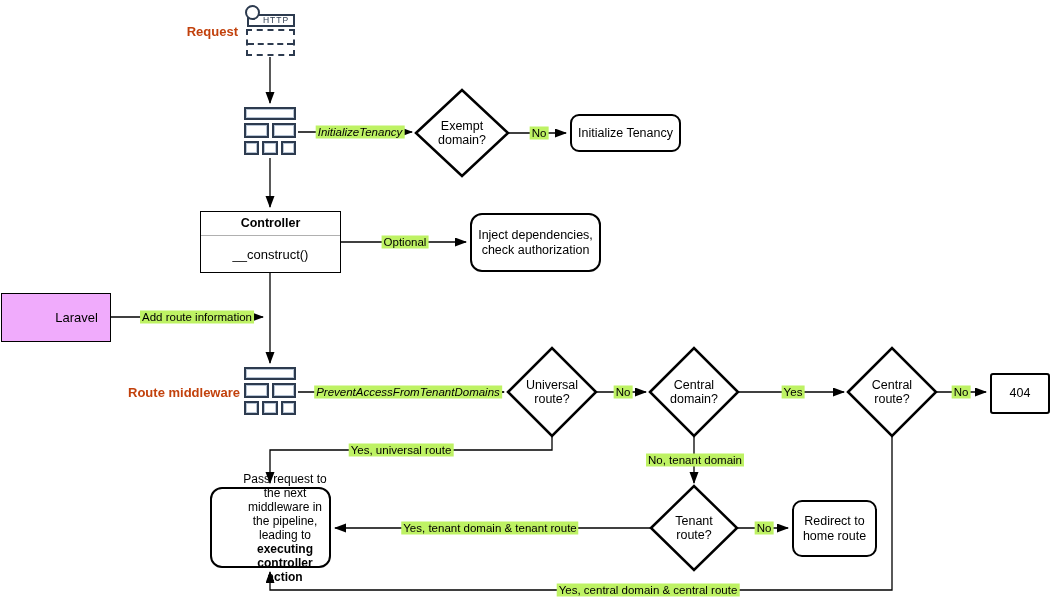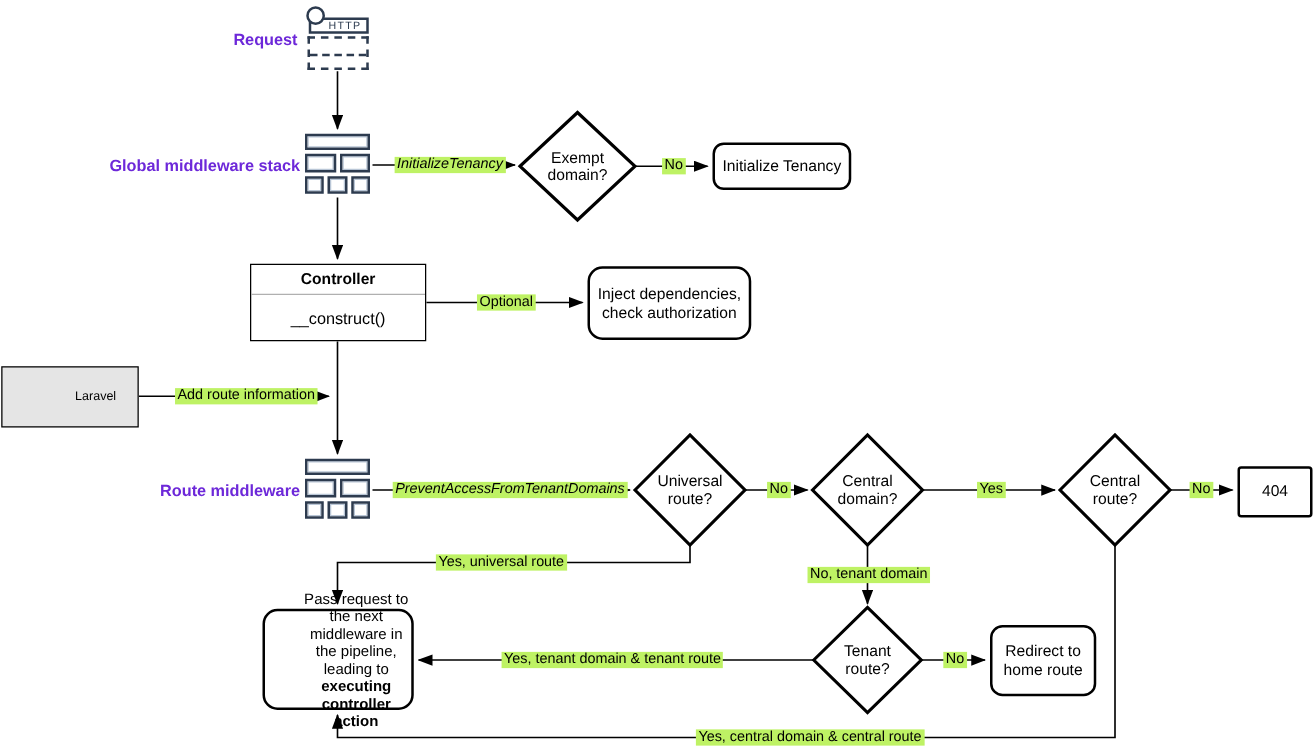--- a/index.html
+++ b/index.html
@@ -4,21 +4,21 @@
 <style>
   html,body{margin:0;padding:0;background:#ffffff;}
   #canvas{
     position:relative;width:1052px;height:600px;background:#ffffff;overflow:hidden;
     font-family:"Liberation Sans",sans-serif;color:#000;
   }
   #edge-layer{position:absolute;left:0;top:0;width:1052px;height:600px;}
   .abs{position:absolute;}
   
   .stage-label{
-    position:absolute;font-weight:bold;font-size:13px;color:#6d28d9;
+    position:absolute;font-weight:bold;font-size:13px;color:#c2410c;
     text-align:right;white-space:nowrap;line-height:15px;
   }
   
   .edge-label{
     position:absolute;transform:translate(-50%,-50%);
     background:#bef264;padding:0 2px;font-size:11.5px;line-height:13px;
     white-space:nowrap;color:#000;
   }
   .edge-label.italic{font-style:italic;}
   
@@ -27,23 +27,23 @@
     text-align:center;font-size:12.5px;line-height:14px;color:#000;
   }
   
   .rnode{
     position:absolute;background:#fff;border:2px solid #000;border-radius:10px;
     display:flex;align-items:center;justify-content:center;text-align:center;
     font-size:12.5px;line-height:14.5px;box-sizing:border-box;padding:2px 5px;
   }
   
   .pnode{
-    position:absolute;background:#e5e5e5;border:1px solid #000;box-sizing:border-box;
+    position:absolute;background:#f0abfc;border:1px solid #000;box-sizing:border-box;
     display:flex;align-items:center;justify-content:center;text-align:center;
-    font-size:10px;
+    font-size:13px;
     padding-left:41px;
   }
   
   .uml{position:absolute;background:#fff;border:1px solid #000;box-sizing:border-box;}
   .uml .uml-title{
     height:23px;line-height:23px;text-align:center;font-weight:bold;font-size:12.5px;
     border-bottom:1px solid #b0b0b0;
   }
   .uml .uml-body{
     height:37px;display:flex;align-items:center;justify-content:center;font-size:13px;
@@ -123,21 +123,20 @@
     <div class="stack-row" style="height:15px;">
       <div class="stack-cell"></div>
       <div class="stack-cell"></div>
     </div>
     <div class="stack-row" style="height:14px;">
       <div class="stack-cell"></div>
       <div class="stack-cell"></div>
       <div class="stack-cell"></div>
     </div>
   </div>
-  <div class="stage-label" style="left:8px;top:125px;width:232px;">Global middleware stack</div>
 
   <div class="stack-icon" style="left:244px;top:367px;">
     <div class="stack-row" style="height:13px;">
         <div class="stack-cell"></div>
       </div>
     <div class="stack-row" style="height:15px;">
       <div class="stack-cell"></div>
       <div class="stack-cell"></div>
     </div>
     <div class="stack-row" style="height:14px;">

